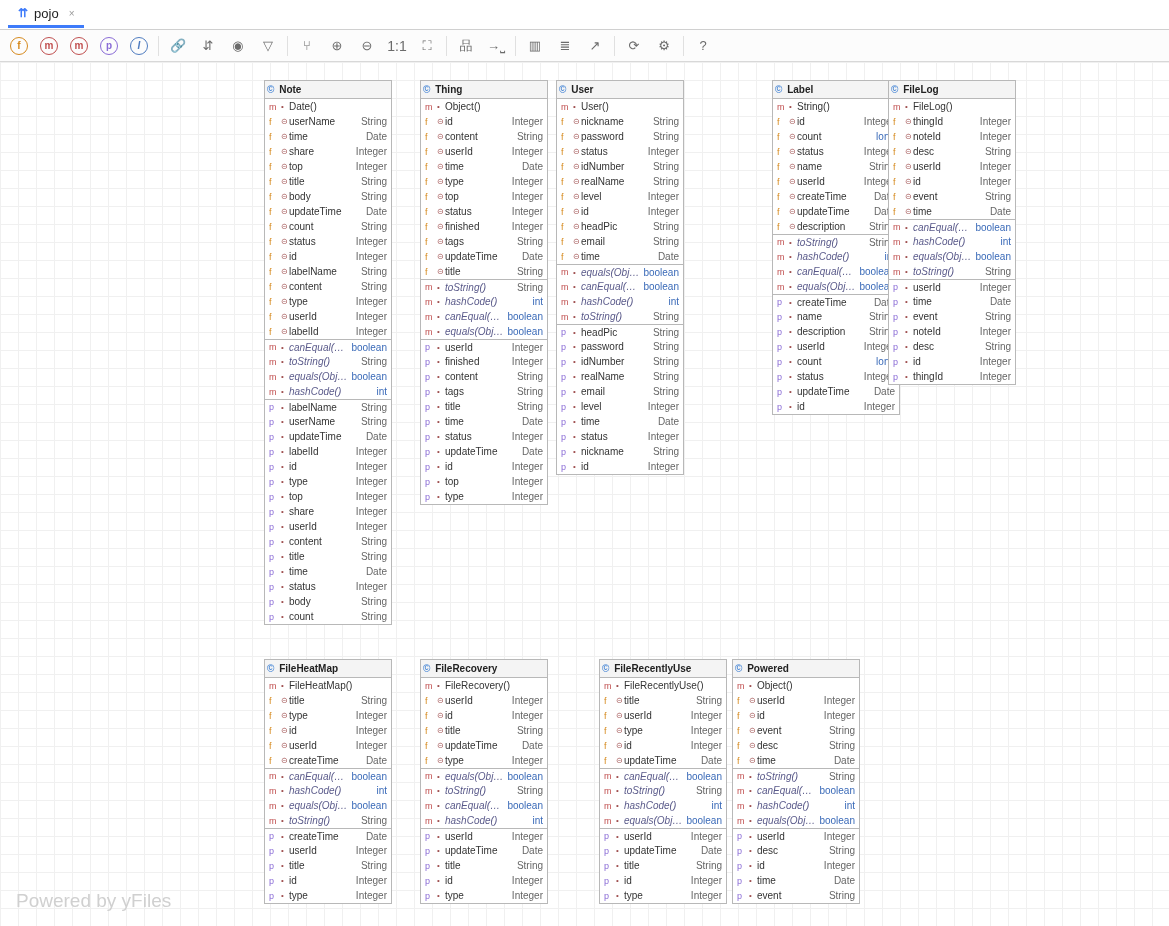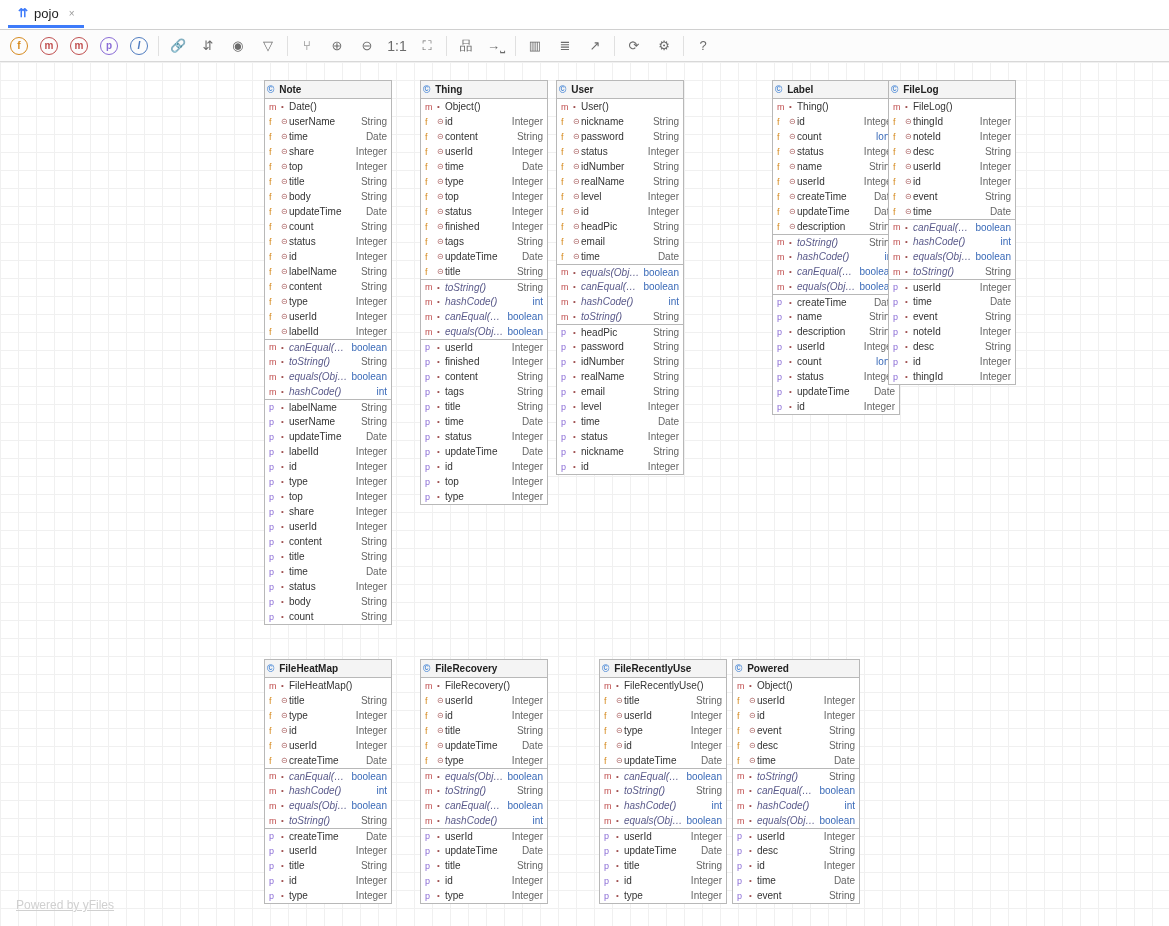--- a/index.html
+++ b/index.html
@@ -13,21 +13,21 @@
   .circ { width: 18px; height: 18px; border-radius: 50%; border: 1.5px solid; display: flex; align-items: center; justify-content: center; font-size: 10px; font-weight: bold; }
   .circ.f { border-color: #d68a1e; color: #d68a1e; }
   .circ.m { border-color: #c04f4f; color: #c04f4f; }
   .circ.m2 { border-color: #c04f4f; color: #c04f4f; }
   .circ.p { border-color: #8a6cd6; color: #8a6cd6; }
   .circ.i { border-color: #4f7cc0; color: #4f7cc0; font-style: italic; }
   .sep { width: 1px; height: 20px; background: #e0e0e0; margin: 0 2px; }
   .canvas { position: relative; width: 1169px; height: 864px; overflow: hidden;
     background-image: linear-gradient(#f0f0f0 1px, transparent 1px), linear-gradient(90deg, #f0f0f0 1px, transparent 1px);
     background-size: 18px 18px; }
-  .watermark { position: absolute; left: 16px; bottom: 14px; color: #d0d0d0; font-size: 12px; text-decoration: underline; }
+  .watermark { position: absolute; left: 16px; bottom: 14px; color: #d0d0d0; font-size: 19px; }
   .class-box { position: absolute; border: 1px solid #b8b8b8; background: #fff; font-size: 10px; width: 128px; }
   .class-header { background: #f4f4f4; border-bottom: 1px solid #b8b8b8; text-align: left; padding: 3px 2px; font-weight: 600; color: #222; }
   .class-header .c-icon { color: #4a88d6; display: inline-block; margin-right: 2px; }
   .row { display: flex; align-items: center; padding: 0 4px; height: 15px; white-space: nowrap; }
   .row .ricon { width: 12px; color: #888; font-size: 9px; }
   .row .ric-m { color: #c04f4f; }
   .row .ric-f { color: #d68a1e; }
   .row .ric-p { color: #8a6cd6; }
   .row .lock { width: 8px; font-size: 8px; color: #a05050; }
   .row .name { flex: 1; overflow: hidden; text-overflow: ellipsis; }
@@ -619,21 +619,21 @@
         <span class="lock">•</span>
         <span class="name">id</span>
         <span class="type">Integer</span>
       </div>
     </div>
     <div class="class-box" style="left: 732px; top: 18px; margin-left: 40px;">
       <div class="class-header"><span class="c-icon">©</span> <span>Label</span></div>
       <div class="row">
         <span class="ricon ric-m">m</span>
         <span class="lock">•</span>
-        <span class="name">Thing()</span>
+        <span class="name">String()</span>
         <span class="type"></span>
       </div>
       <div class="row">
         <span class="ricon ric-f">f</span>
         <span class="lock">⊝</span>
         <span class="name">id</span>
         <span class="type">Integer</span>
       </div>
       <div class="row">
         <span class="ricon ric-f">f</span>

